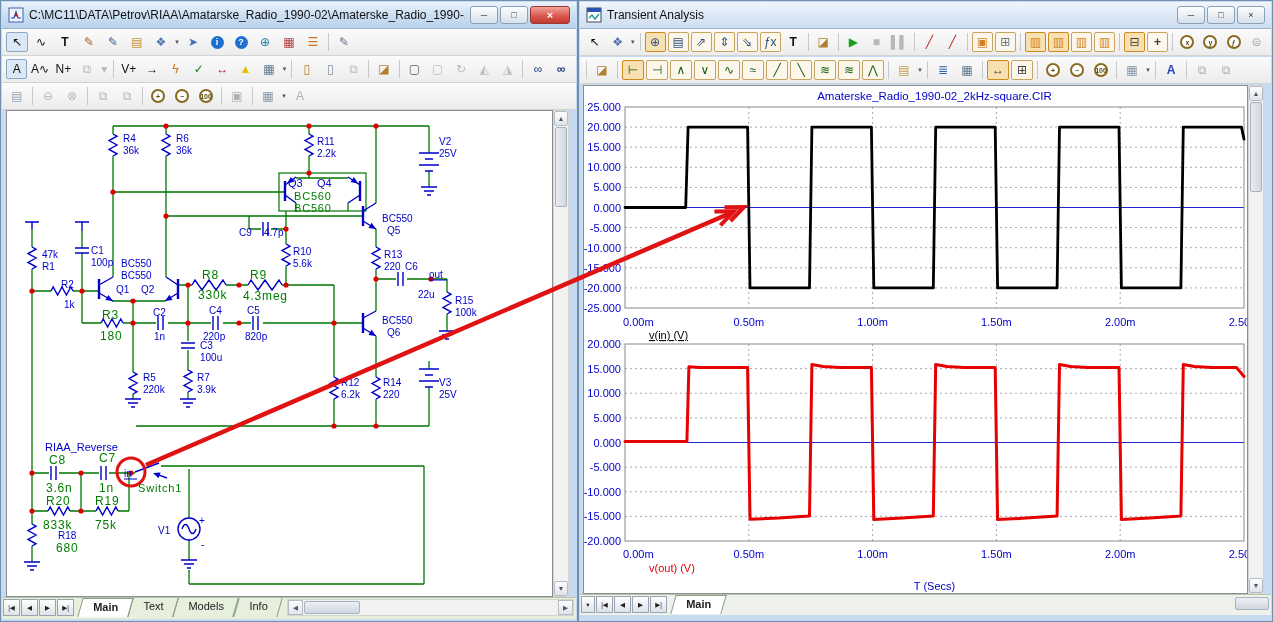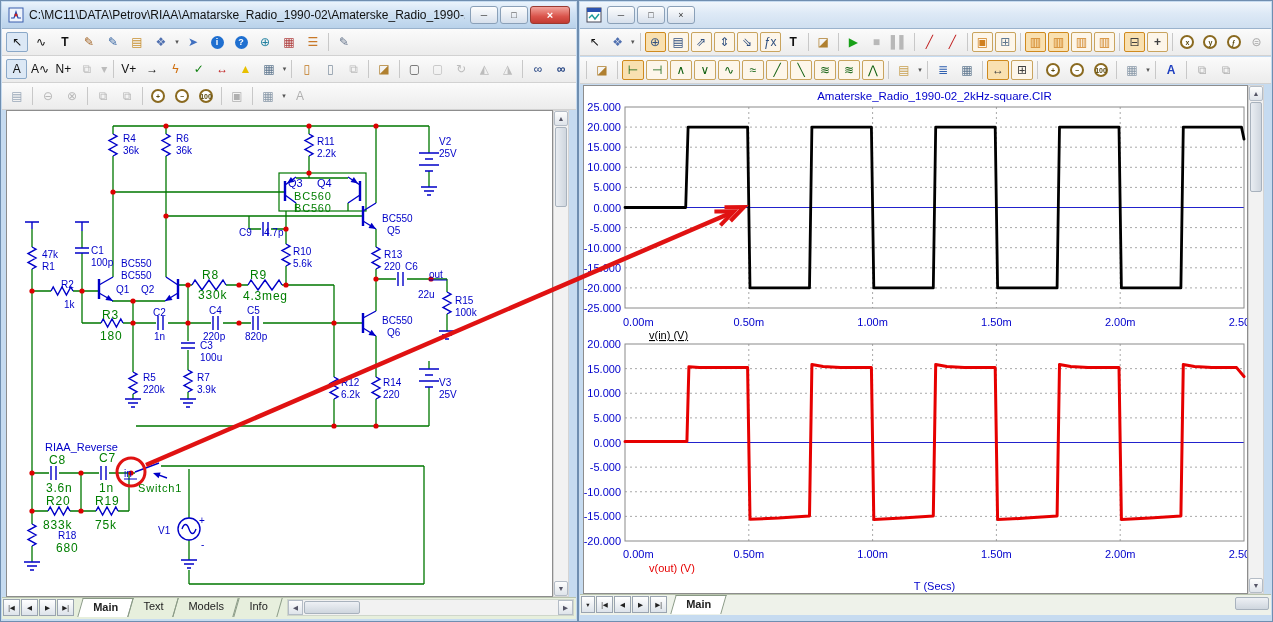--- a/index.html
+++ b/index.html
@@ -463,20 +463,21 @@
   </div>
 </div>
 
 <div class="window" style="left:578px;top:0;width:695px;height:622px;">
   <div class="titlebar inactive">
     <svg width="16" height="16">
       <rect x="1" y="1" width="14" height="14" fill="#fff" stroke="#445"></rect>
       <rect x="1" y="1" width="14" height="4" fill="#2a52b0"></rect>
       <path d="M3,11 L6,8 L9,12 L13,7" stroke="#1a9a9a" fill="none" stroke-width="1.4"></path>
     </svg>
+    <div class="title-text">Transient Analysis</div>
     <div class="winbtns">
       <div class="winbtn">─</div>
       <div class="winbtn">□</div>
       <div class="winbtn">×</div>
     </div>
   </div>
   <div class="toolbar" style="top:28px;">
       <span class="icon ">
         <span class="g" style="color: rgb(17, 17, 17);">↖</span>
       </span>

